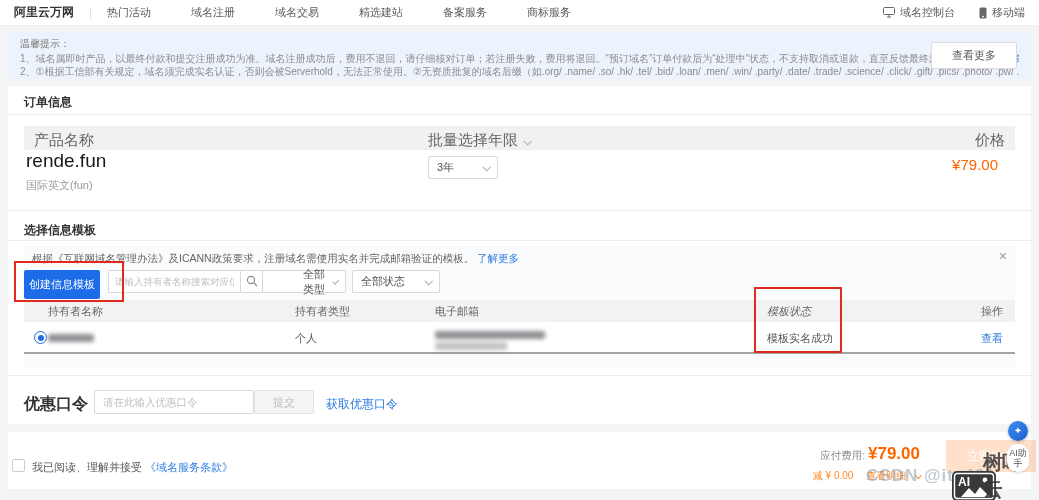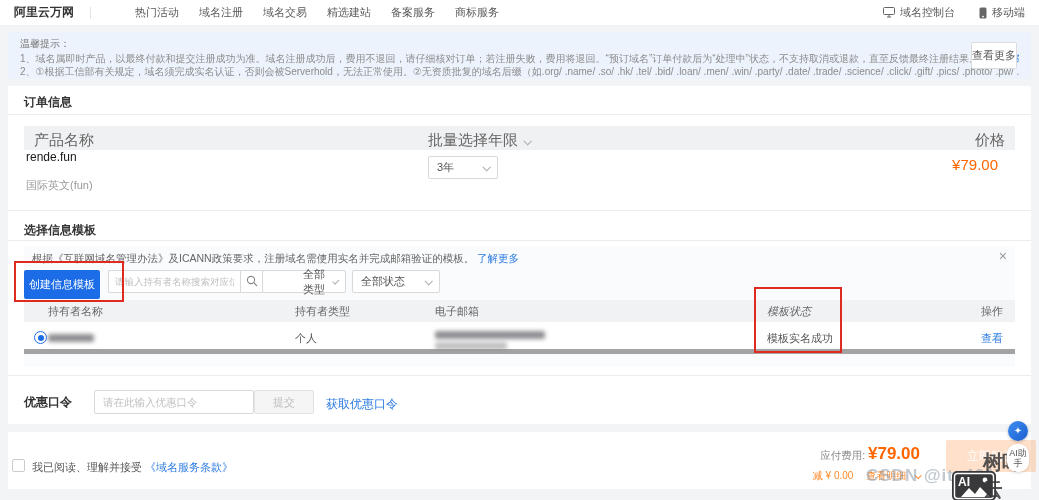--- a/index.html
+++ b/index.html
@@ -4,46 +4,46 @@
 <style>
   * { margin:0; padding:0; box-sizing:border-box; }
   body { background:#e8e9eb; font-family:"Liberation Sans","DejaVu Sans",sans-serif; }
   #app { position:relative; width:1039px; height:500px; background:#f3f4f6; overflow:hidden; }
 
   
   .topnav { position:absolute; left:0; top:0; width:1039px; height:26px; background:#fff;
             display:flex; align-items:center; padding:0 14px; border-bottom:1px solid #f0f0f0; }
   .brand { font-size:12px; font-weight:bold; color:#333; }
   .nav-sep { width:1px; height:12px; background:#e3e3e3; margin:0 16px; }
-  .nav-items { display:flex; gap:20px;margin-left:28px; }
+  .nav-items { display:flex; gap:40px; }
   .nav-item { font-size:11px; color:#595959; cursor:pointer; }
   .topnav-right { margin-left:auto; display:flex; align-items:flex-end; gap:24px; }
   .topnav-link { display:flex; align-items:center; gap:5px; font-size:11px; color:#595959; cursor:pointer; }
   .topnav-link svg { display:block; }
 
   
   .notice { position:absolute; left:8px; top:32px; width:1023px; height:47px; background:#edf3fc;
             padding:5px 12px; font-size:10px; color:#8c8c8c; line-height:13.5px; }
   .notice-title { color:#777; margin-bottom:1px; }
   .notice-line { white-space:nowrap; overflow:hidden; }
   a.lnk { color:#2d7ce0; text-decoration:none; cursor:pointer; }
   .view-more { position:absolute; right:14px; top:10px; background:#fff; border:1px solid #dcdcdc;
-               border-radius:2px; font-size:11px; color:#555; padding:5px 0; cursor:pointer; }
+               border-radius:2px; font-size:11px; color:#555; padding:5px 20px; cursor:pointer; }
 
   
   .main { position:absolute; left:8px; top:86px; width:1023px; height:338px; background:#fff; }
   .sec-title { position:absolute; left:16px; font-size:12px; font-weight:bold; color:#333; }
   .hdiv { position:absolute; left:0; width:1023px; height:1px; background:#ececec; }
 
   .order-header { position:absolute; left:16px; top:40px; width:991px; height:24px; background:#f0f1f3;
                   font-size:15px; color:#666; }
   .order-header .cell { position:absolute; top:5px; }
   .chev { display:inline-block; width:6px; height:6px; border-right:1px solid #b0b0b0;
           border-bottom:1px solid #b0b0b0; transform:rotate(45deg) translateY(-1px); margin-left:6px; }
-  .domain { position:absolute; left:18px; top:64px; font-size:12px; font-weight:500; color:#181818; }
+  .domain { position:absolute; left:18px; top:64px; font-size:19px; font-weight:500; color:#181818; }
   .domain-type { position:absolute; left:18px; top:92px; font-size:11px; color:#9a9a9a; }
   .select { position:absolute; height:23px; border:1px solid #d9d9d9; border-radius:2px; background:#fff;
             font-size:11px; color:#555; display:flex; align-items:center; padding:0 8px; cursor:pointer; }
   .select .chev { margin-left:auto; }
   .price { position:absolute; right:33px; top:70px; font-size:15px; color:#ff6600; }
 
   
   .panel { position:absolute; left:16px; top:160px; width:991px; height:121px; background:#fafbfd; }
   .panel-notice { position:absolute; left:8px; top:6px; font-size:10.5px; color:#666; }
   .close-x { position:absolute; right:8px; top:2px; font-size:14px; color:#999; cursor:pointer; }
@@ -51,31 +51,31 @@
               border:none; border-radius:2px; font-size:11px; cursor:pointer; }
   .search-input { position:absolute; left:84px; top:24px; width:132px; height:23px; border:1px solid #d9d9d9;
                   border-right:none; border-radius:2px 0 0 2px; font-size:9.5px; color:#333; padding:0 6px; }
   .search-input::placeholder { color:#bfbfbf; }
   .mag-btn { position:absolute; left:216px; top:24px; width:24px; height:23px; border:1px solid #d9d9d9;
              border-radius:0 2px 2px 0; background:#fff; display:flex; align-items:center; justify-content:center; cursor:pointer; }
   .tpl-header { position:absolute; left:0; top:54px; width:991px; height:22px; background:#f1f2f4;
                 font-size:11px; color:#666; }
   .tpl-header .cell, .tpl-row .cell { position:absolute; top:4px; }
   .tpl-row { position:absolute; left:0; top:76px; width:991px; height:32px; background:#fff;
-             border-bottom:5px solid #a3a3a3; font-size:11px; color:#555; }
+             border-bottom:2px solid #a3a3a3; font-size:11px; color:#555; }
   .tpl-row .cell { top:9px; }
   .radio { position:absolute; left:10px; top:9px; width:13px; height:13px; border-radius:50%;
            border:1px solid #1c6ce8; background:#fff; cursor:pointer; }
   .radio::after { content:''; position:absolute; left:2.5px; top:2.5px; width:6px; height:6px;
                   border-radius:50%; background:#1c6ce8; }
   .redact { position:absolute; background:#8f8f93; filter:blur(2px); border-radius:2px; height:8px; }
   .right-cell { position:absolute; right:12px; }
 
   
-  .coupon-label { position:absolute; left:16px; top:308px; font-size:12px; font-weight:bold; color:#333; }
+  .coupon-label { position:absolute; left:16px; top:308px; font-size:16px; font-weight:bold; color:#333; }
   .coupon-input { position:absolute; left:86px; top:304px; width:160px; height:24px; border:1px solid #d9d9d9;
                   border-radius:2px; font-size:10.5px; padding:0 8px; color:#333; }
   .coupon-input::placeholder { color:#c0c0c0; }
   .coupon-submit { position:absolute; left:246px; top:304px; width:60px; height:24px; background:#f5f5f5;
                    border:1px solid #e3e3e3; border-radius:2px; color:#bdbdbd; font-size:11px; }
   .coupon-get { position:absolute; left:318px; top:310px; font-size:12px; }
 
   
   .bottom { position:absolute; left:8px; top:432px; width:1023px; height:57px; background:#fff; }
   .cbx { position:absolute; left:4px; top:27px; width:13px; height:13px; border:1px solid #ccc;

